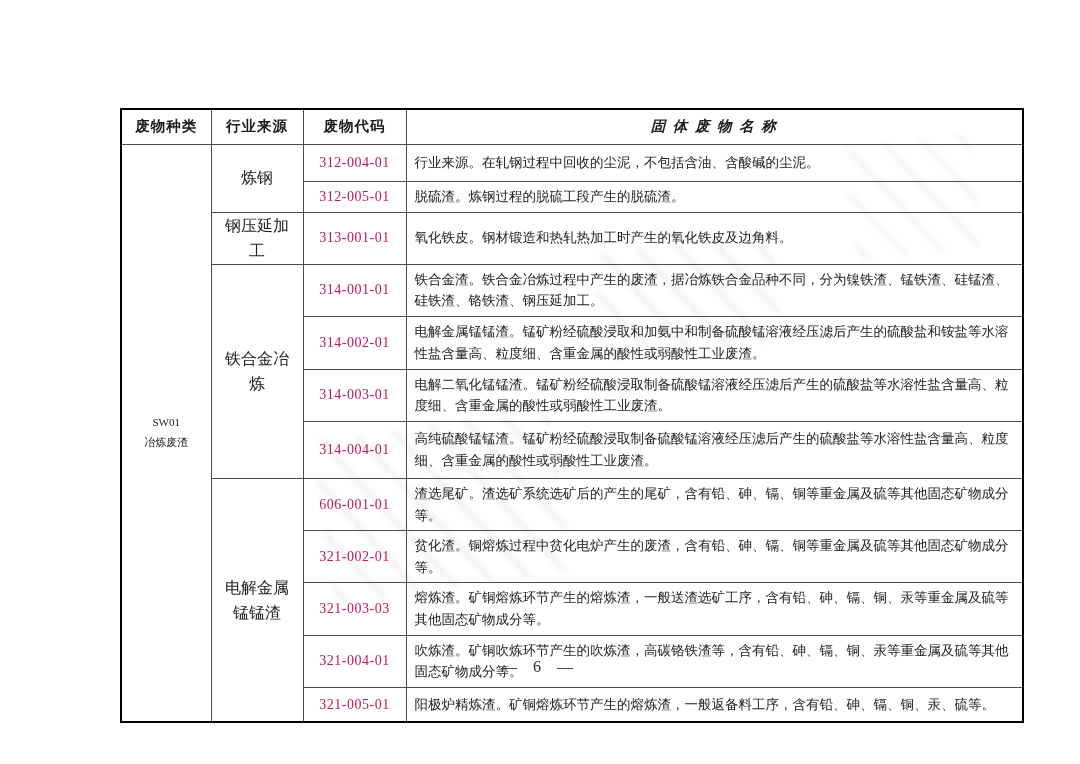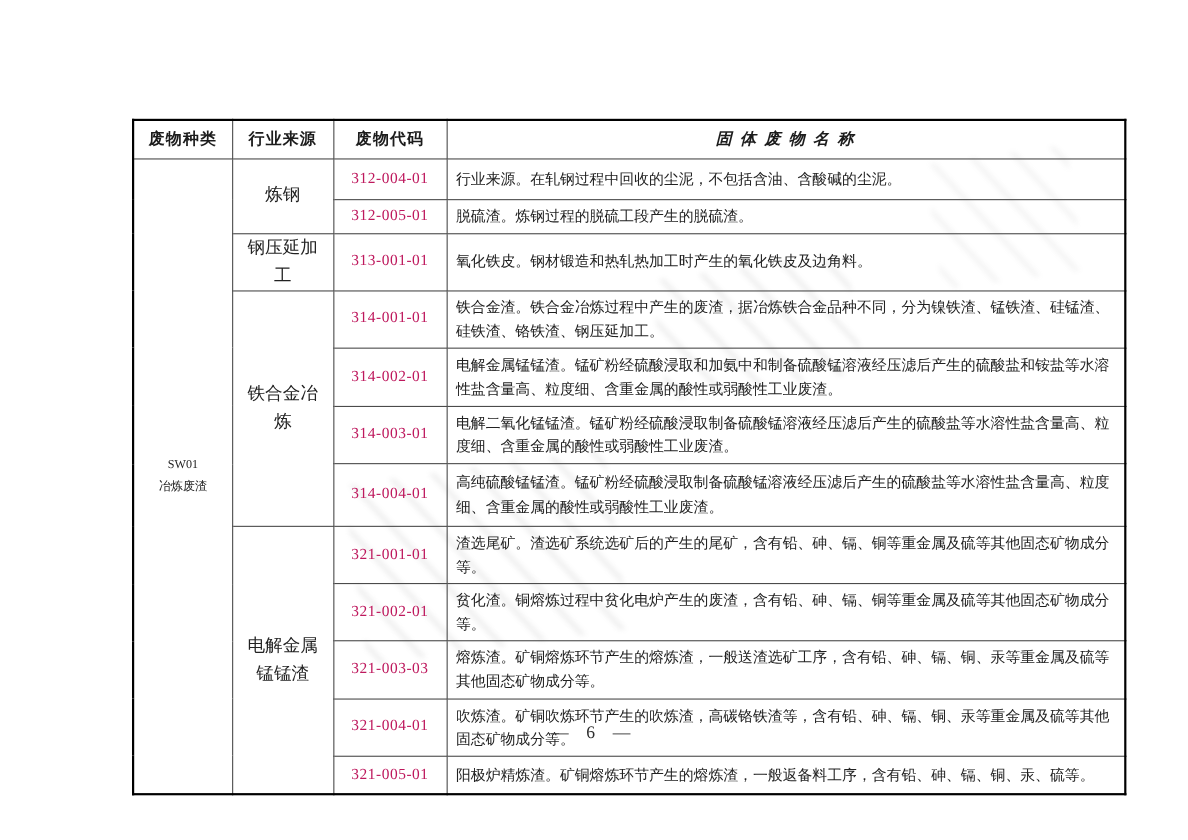--- a/index.html
+++ b/index.html
@@ -153,21 +153,21 @@
       <td class="code">314-003-01</td>
       <td class="name">电解二氧化锰锰渣。锰矿粉经硫酸浸取制备硫酸锰溶液经压滤后产生的硫酸盐等水溶性盐含量高、粒度细、含重金属的酸性或弱酸性工业废渣。</td>
     </tr>
     <tr style="height:57px">
       <td class="code">314-004-01</td>
       <td class="name">高纯硫酸锰锰渣。锰矿粉经硫酸浸取制备硫酸锰溶液经压滤后产生的硫酸盐等水溶性盐含量高、粒度细、含重金属的酸性或弱酸性工业废渣。</td>
     </tr>
 
     <tr style="height:30px">
       <td class="ind" rowspan="5">电解金属锰锰渣</td>
-      <td class="code">321-001-01</td>
+      <td class="code">606-001-01</td>
       <td class="name">渣选尾矿。渣选矿系统选矿后的产生的尾矿，含有铅、砷、镉、铜等重金属及硫等其他固态矿物成分等。</td>
     </tr>
     <tr style="height:31px">
       <td class="code">321-002-01</td>
       <td class="name">贫化渣。铜熔炼过程中贫化电炉产生的废渣，含有铅、砷、镉、铜等重金属及硫等其他固态矿物成分等。</td>
     </tr>
     <tr style="height:51px">
       <td class="code">321-003-03</td>
       <td class="name">熔炼渣。矿铜熔炼环节产生的熔炼渣，一般送渣选矿工序，含有铅、砷、镉、铜、汞等重金属及硫等其他固态矿物成分等。</td>
     </tr>

